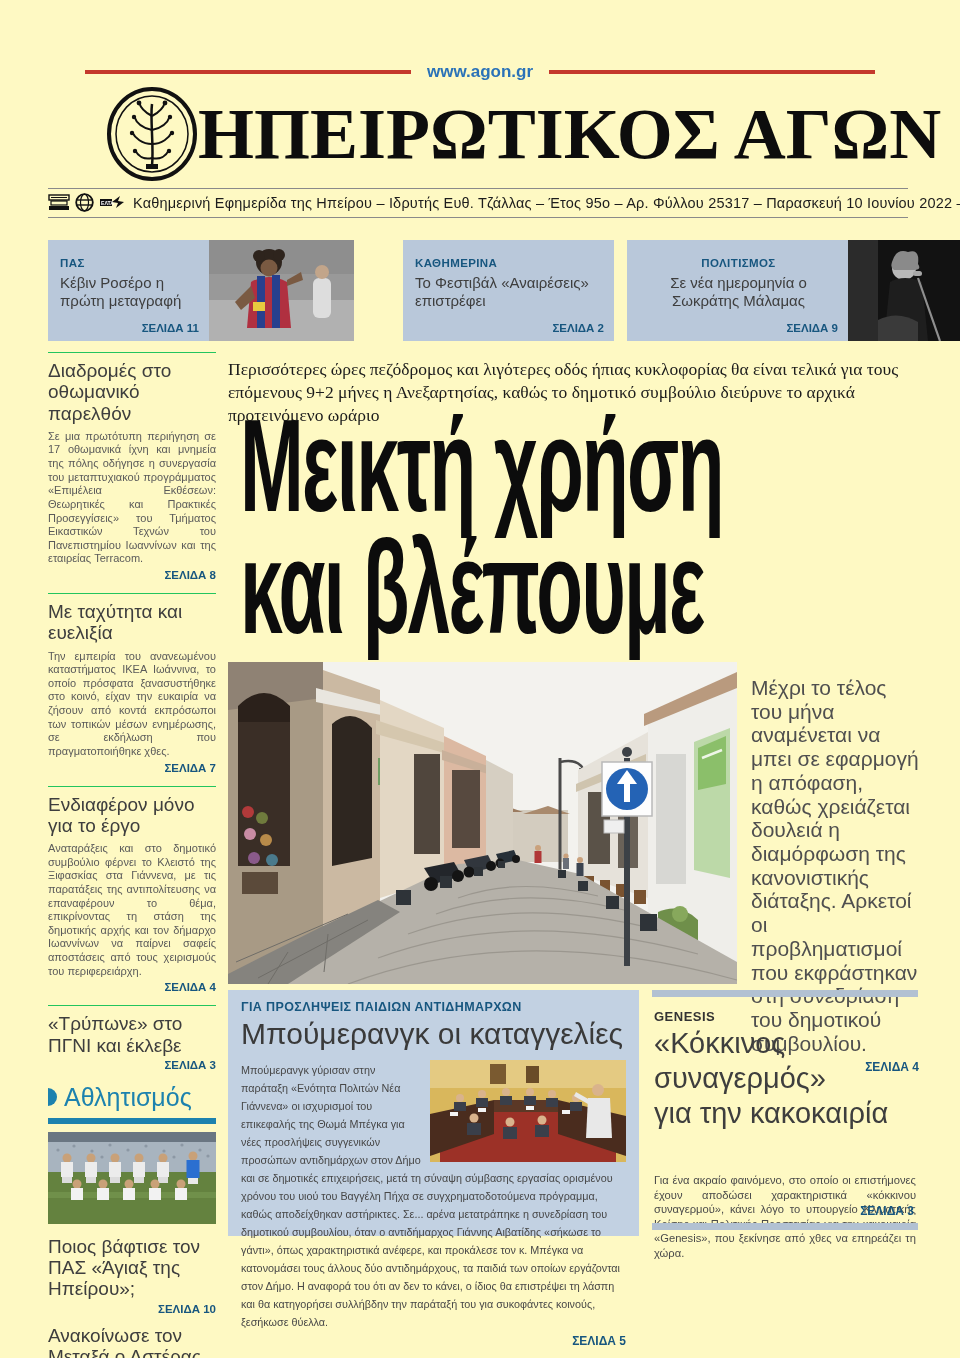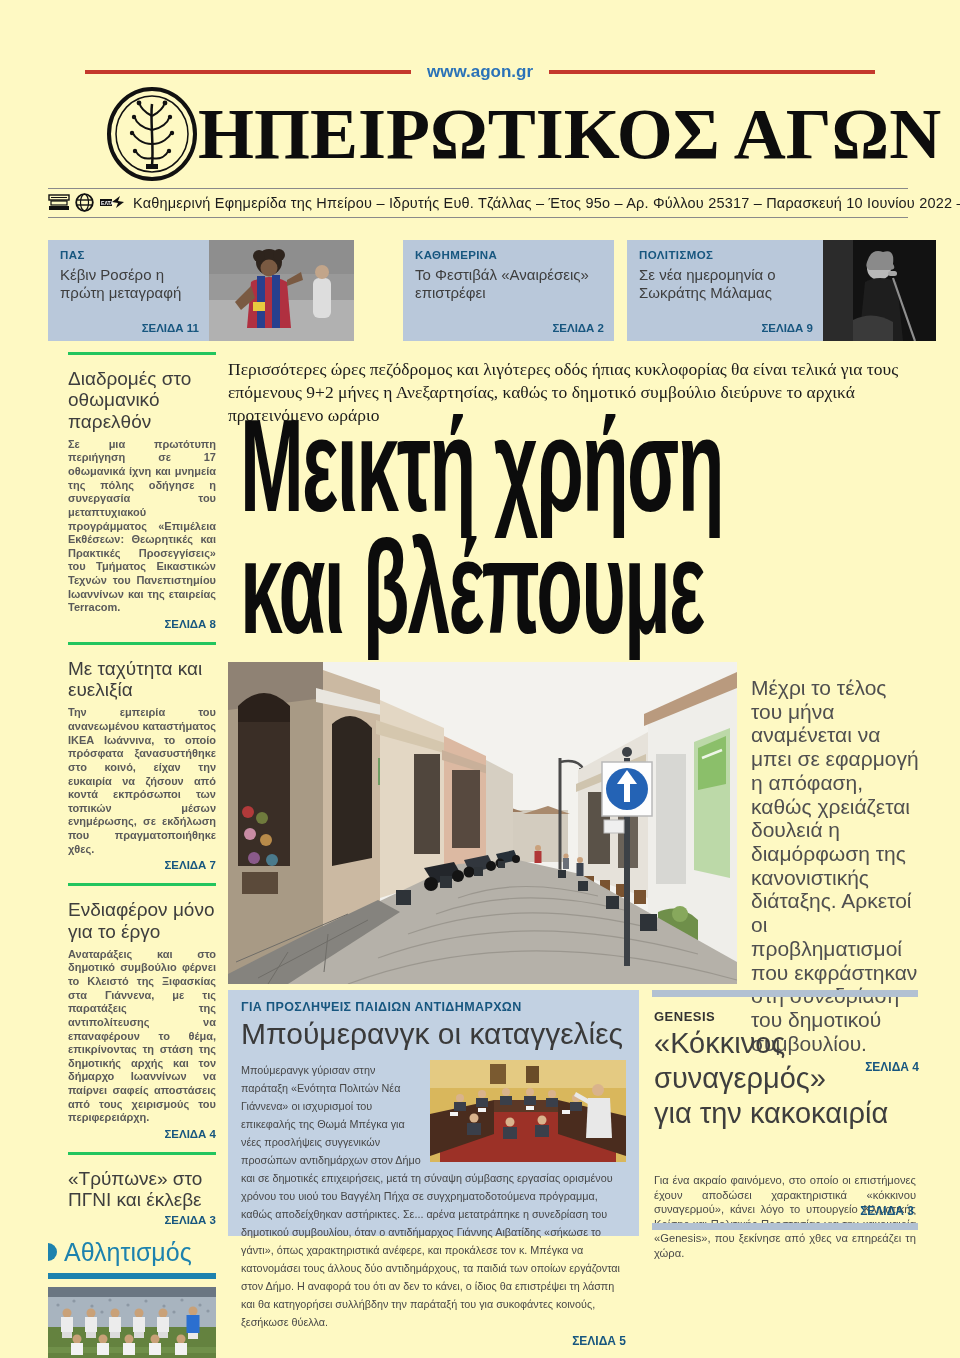--- a/index.html
+++ b/index.html
@@ -14,31 +14,31 @@
   .emblem{width:92px;height:96px;flex:0 0 92px;margin-left:58px;}
   .mast-title{flex:1;text-align:right;font-family:"Liberation Serif",serif;font-weight:bold;
               font-size:72px;color:#0d0d0d;letter-spacing:0px;white-space:nowrap;line-height:96px;}
   .dateline{position:absolute;left:48px;top:188px;width:860px;border-top:1px solid #8a8a8a;
             border-bottom:1px solid #8a8a8a;padding:4px 0 5px 0;display:flex;align-items:center;gap:8px;}
   .dateline-text{font-size:14.5px;color:#1d1d1d;letter-spacing:.2px;white-space:nowrap;}
   .dl-icons{display:flex;align-items:center;gap:5px;}
 
   
   .teaser{position:absolute;top:240px;height:101px;background:#b9c8da;display:flex;overflow:hidden;}
-  .t-text{flex:1;position:relative;padding:9px 10px 8px 12px;}
+  .t-text{flex:1;position:relative;padding:17px 10px 8px 12px;}
   .kicker{font-size:11.5px;font-weight:bold;color:#17567f;letter-spacing:.4px;}
   .t-title{font-size:15px;line-height:1.18;color:#3e3e3e;margin-top:5px;}
   .t-page{position:absolute;right:10px;bottom:7px;font-size:11.5px;font-weight:bold;color:#17567f;}
   .t-photo{flex:0 0 auto;}
 
   
   .rail{position:absolute;left:48px;top:352px;width:168px;}
-  .rail-article{border-top:3px solid #22c55e;padding-top:13px;margin-bottom:12px;margin-left:20px;}
+  .rail-article{border-top:1px solid #22c55e;padding-top:7px;margin-bottom:12px;}
   .r-title{font-size:19px;line-height:1.12;color:#3e3e3e;}
-  .r-body{font-size:11px;line-height:1.24;color:#5a5a5a;text-align:justify;margin-top:6px;font-weight:bold;}
+  .r-body{font-size:11px;line-height:1.24;color:#5a5a5a;text-align:justify;margin-top:6px;}
   .r-page{text-align:right;font-size:11.5px;font-weight:bold;color:#17567f;margin-top:3px;}
   .sports-hdr{display:flex;align-items:center;gap:7px;margin:4px 0 0 0;}
   .sports-bullet{width:9px;height:18px;background:#1d82ae;border-radius:0 9px 9px 0;}
   .sports-label{font-size:25px;color:#1d82ae;}
   .sports-bar{height:6px;background:#1d82ae;margin:6px 0 8px 0;}
   .rail-photo{width:168px;height:92px;margin-bottom:8px;}
   .rail-sport{margin-bottom:10px;}
 
   
   .standfirst{position:absolute;left:228px;top:358px;width:690px;
@@ -160,21 +160,21 @@
   </div>
 
   <div class="teaser" style="left:403px;width:211px;">
     <div class="t-text">
       <div class="kicker">ΚΑΘΗΜΕΡΙΝΑ</div>
       <div class="t-title">Το Φεστιβάλ «Αναιρέσεις» επιστρέφει</div>
       <div class="t-page">ΣΕΛΙΔΑ 2</div>
     </div>
   </div>
 
-  <div class="teaser" style="left:627px;width:309px;">
+  <div class="teaser" style="left:627px;width:334px;text-align:center;">
     <div class="t-text">
       <div class="kicker">ΠΟΛΙΤΙΣΜΟΣ</div>
       <div class="t-title">Σε νέα ημερομηνία ο Σωκράτης Μάλαμας</div>
       <div class="t-page">ΣΕΛΙΔΑ 9</div>
     </div>
     <svg class="t-photo" width="113" height="101" viewBox="0 0 113 101">
       <rect width="113" height="101" fill="#121212"></rect>
       <rect width="30" height="101" fill="#2b2b2b"></rect>
       <circle cx="56" cy="28" r="12" fill="#b9b9b9"></circle>
       <path d="M44 22 Q48 8 60 12 Q72 8 70 24 Q74 30 66 30 L46 30 Q42 28 44 22" fill="#8a8a8a"></path>

